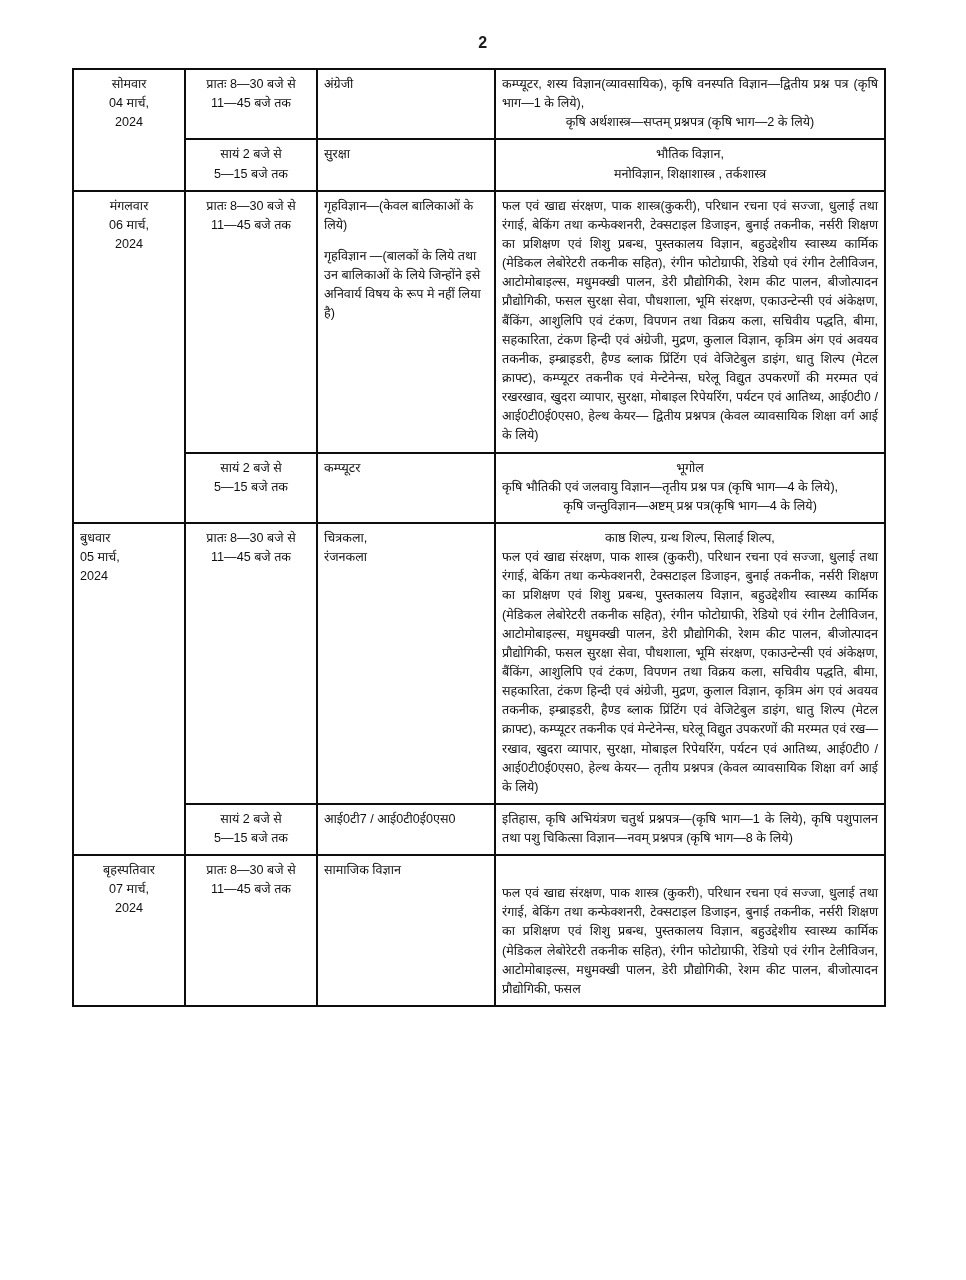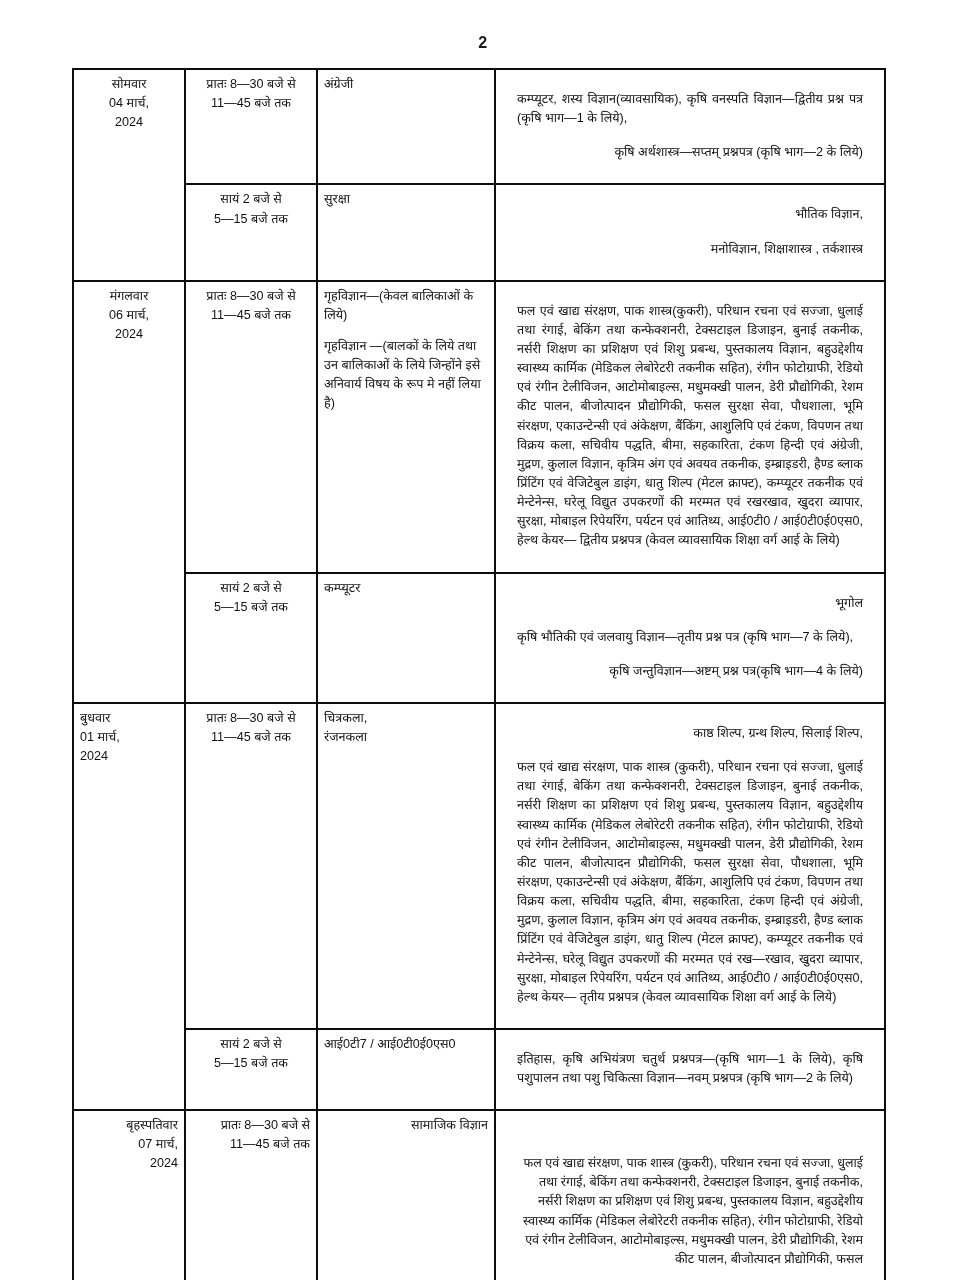--- a/index.html
+++ b/index.html
@@ -100,32 +100,31 @@
     text-align: justify;
     text-justify: inter-word;
     font-size: 12.9px;
     line-height: 1.63;
     padding-top: 6px;
     padding-right: 8px;
     hyphens: none;
   }
   td.papers-cell .para {
     display: block;
-    margin: 15px;
+    margin: 0;
   }
   td.papers-cell .para.nojust {
-    text-align: right;
+    text-align: center;
   }
   td.papers-cell .para + .para {
     margin-top: 0px;
   }
   
   tr.clipped-row td {
     border-bottom: 2.2px solid #0d0d0d;
-    text-align: right;
   }
 </style>
 </head>
 <body>
 
 <div class="page">
 
   <div class="page-number">2</div>
 
   <div class="timetable-wrap">
@@ -191,29 +190,29 @@
         <tr>
           <td class="time-cell">
             <span class="time-line">सायं 2 बजे से</span>
             <span class="time-line">5—15 बजे तक</span>
           </td>
           <td class="subject-cell">
             <span class="sub-block">कम्प्यूटर</span>
           </td>
           <td class="papers-cell">
             <span class="para nojust">भूगोल</span>
-            <span class="para">कृषि भौतिकी एवं जलवायु विज्ञान—तृतीय प्रश्न पत्र (कृषि भाग—7 के लिये),</span>
+            <span class="para">कृषि भौतिकी एवं जलवायु विज्ञान—तृतीय प्रश्न पत्र (कृषि भाग—4 के लिये),</span>
             <span class="para nojust">कृषि जन्तुविज्ञान—अष्टम् प्रश्न पत्र(कृषि भाग—4 के लिये)</span>
           </td>
         </tr>
 
         <tr>
           <td class="day-cell align-left-day" rowspan="2">
             <span class="day-line">बुधवार</span>
-            <span class="day-line">01 मार्च,</span>
+            <span class="day-line">05 मार्च,</span>
             <span class="day-line">2024</span>
           </td>
           <td class="time-cell">
             <span class="time-line">प्रातः 8—30 बजे से</span>
             <span class="time-line">11—45 बजे तक</span>
           </td>
           <td class="subject-cell">
             <span class="sub-block" style="margin-top:0">चित्रकला,</span>
             <span class="sub-block" style="margin-top:0">रंजनकला</span>
           </td>
@@ -224,21 +223,21 @@
         </tr>
         <tr>
           <td class="time-cell">
             <span class="time-line">सायं 2 बजे से</span>
             <span class="time-line">5—15 बजे तक</span>
           </td>
           <td class="subject-cell">
             <span class="sub-block">आई0टी7 / आई0टी0ई0एस0</span>
           </td>
           <td class="papers-cell">
-            <span class="para">इतिहास, कृषि अभियंत्रण चतुर्थ प्रश्नपत्र—(कृषि भाग—1 के लिये), कृषि पशुपालन तथा पशु चिकित्सा विज्ञान—नवम् प्रश्नपत्र (कृषि भाग—2 के लिये)</span>
+            <span class="para">इतिहास, कृषि अभियंत्रण चतुर्थ प्रश्नपत्र—(कृषि भाग—1 के लिये), कृषि पशुपालन तथा पशु चिकित्सा विज्ञान—नवम् प्रश्नपत्र (कृषि भाग—8 के लिये)</span>
           </td>
         </tr>
 
         <tr class="clipped-row">
           <td class="day-cell">
             <span class="day-line">बृहस्पतिवार</span>
             <span class="day-line">07 मार्च,</span>
             <span class="day-line">2024</span>
           </td>
           <td class="time-cell">

